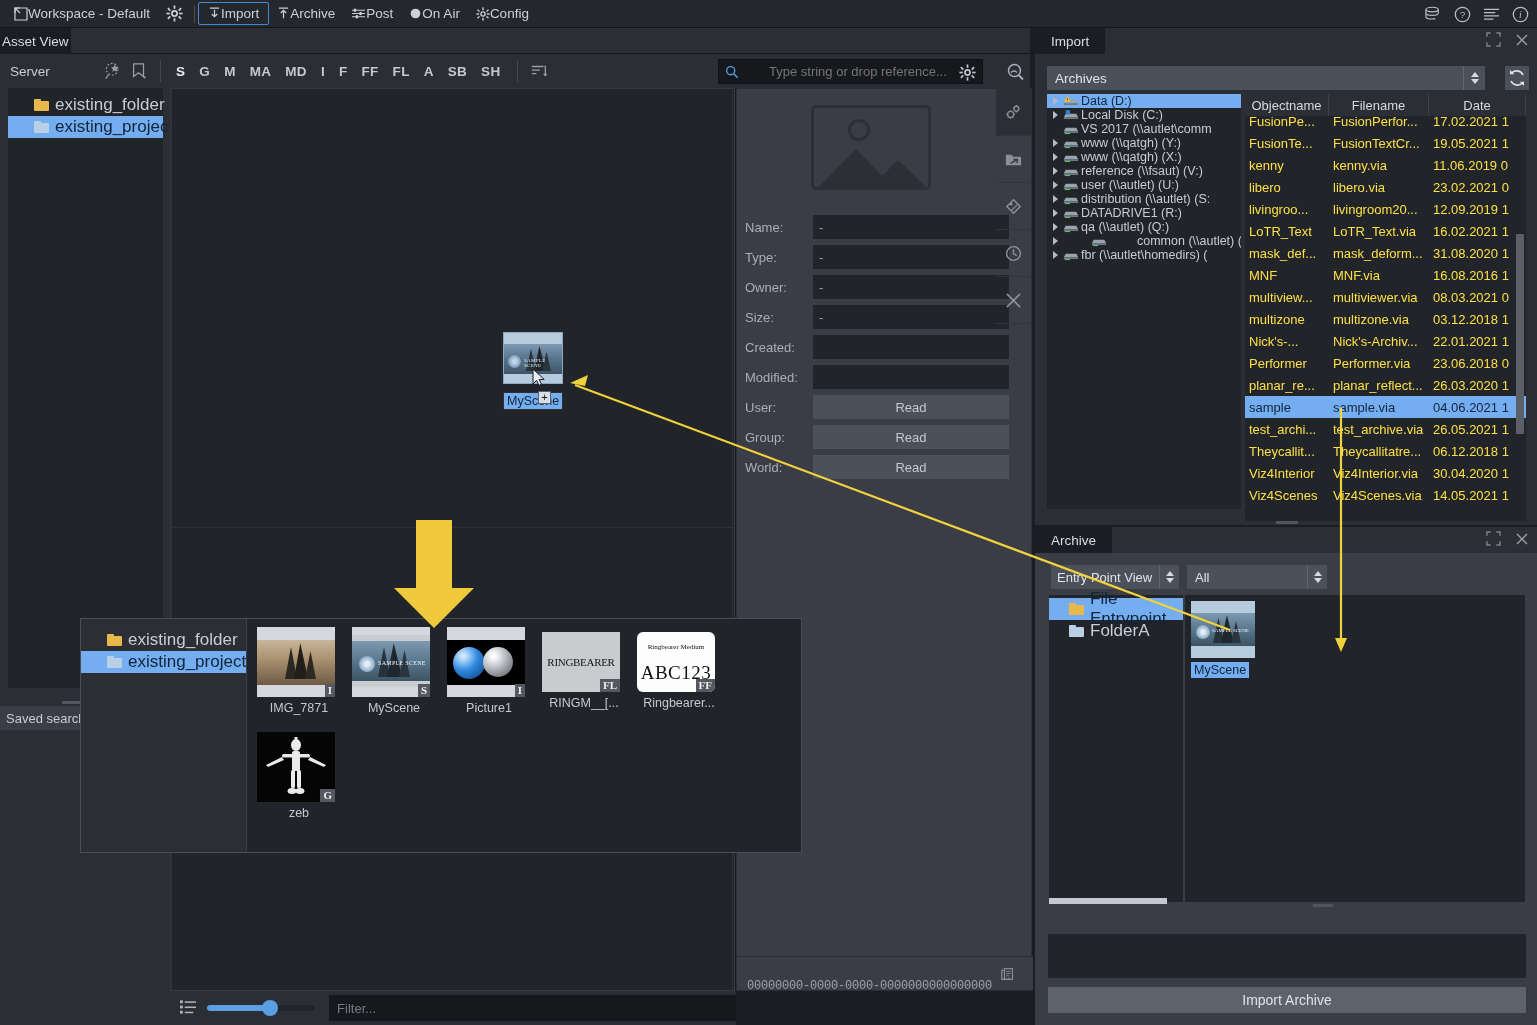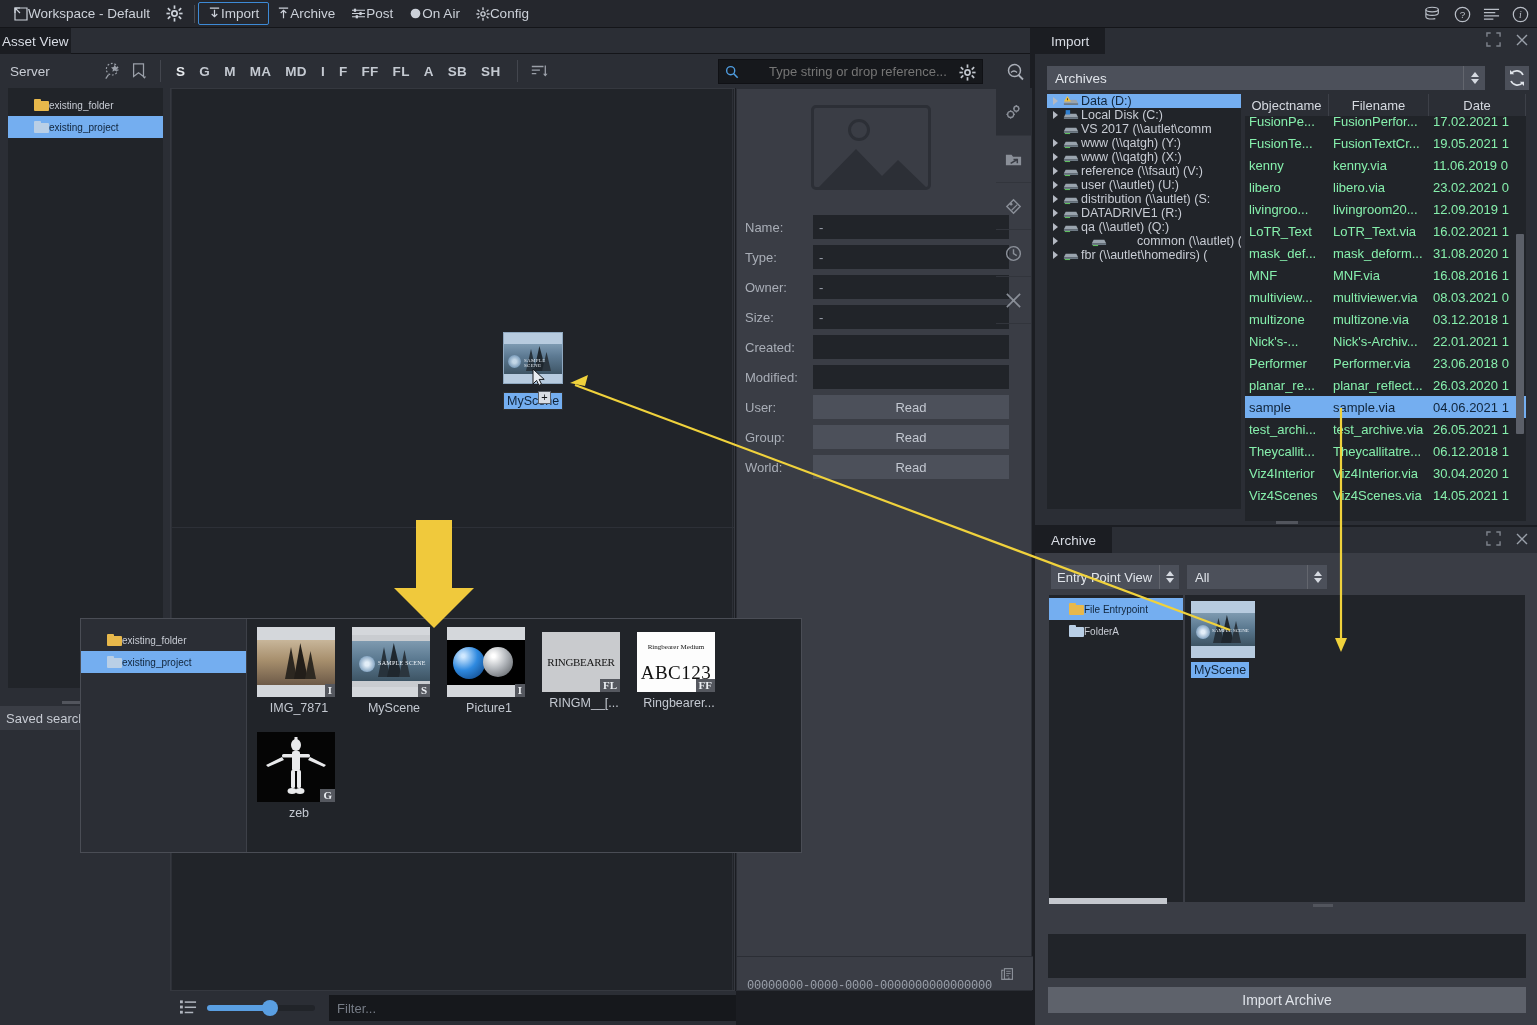--- a/index.html
+++ b/index.html
@@ -59,21 +59,21 @@
 
   
   .leftpanel {
     position:absolute; left:0; top:88px; width:170px; height:937px;
     background:#2b2e35;
   }
   .tree-box {
     position:absolute; left:8px; top:0px; width:155px; height:600px;
     background:#212429;
   }
-  .tree-row { display:flex; align-items:center; height:22px; padding-left:26px; font-size:10px; color:#c8ccd4;}
+  .tree-row { display:flex; align-items:center; gap:6px; height:22px; padding-left:26px; font-size:17px; color:#c8ccd4;}
   .tree-row.sel { background:#74aef0; color:#10243a; }
   .saved-search {
     position:absolute; left:0px; top:618px; width:85px; height:24px;
     background:#3a3d45; color:#c8ccd4; font-size:13px; display:flex; align-items:center; padding-left:6px;
     overflow:hidden; white-space:nowrap;
   }
   .ls-handle { position:absolute; left:62px; top:613px; width:18px; height:3px; background:#52555d; }
 
   
   .folder { width:15px; height:12px; position:relative; flex:none; }
@@ -201,21 +201,21 @@
   .tri { width:12px; flex:none; display:flex; align-items:center; justify-content:center; }
   .tri i { display:block; width:0; height:0; border-left:5px solid #b4b9c2; border-top:4px solid transparent; border-bottom:4px solid transparent; }
   .dico { width:20px; flex:none; display:flex; align-items:center; justify-content:center; }
 
   .filetable {
     position:absolute; left:210px; top:66px; width:281px; height:427px;
     background:#212429; overflow:hidden;
   }
   .fthead { display:flex; height:22px; background:#2b2e35; }
   .fthead div { border-right:1px solid #3d4048; font-size:13px; color:#d5d9e0; display:flex; align-items:center; justify-content:center; }
-  .ftrow { display:flex; height:22px; font-size:13px; color:#86efac; }
+  .ftrow { display:flex; height:22px; font-size:13px; color:#fde047; }
   .ftrow.sel { background:#74aef0; color:#10243a; }
   .ftrow div { overflow:hidden; white-space:nowrap; text-overflow:clip; display:flex; align-items:center; padding-left:4px; }
   .c1 { width:84px; } .c2 { width:100px; } .c3 { width:97px; }
   .vscroll { position:absolute; right:2px; top:140px; width:8px; height:200px; background:#5b5f68; border-radius:1px; }
   .hscroll-ft { position:absolute; left:210px; top:502px; width:258px; height:7px; background:#b9bcc2; }
 
   
   .archivepanel {
     position:absolute; left:1034px; top:527px; width:503px; height:498px;
     background:#3a3d45; border-left:1px solid #1b1d22;
@@ -648,21 +648,21 @@
 
       <div class="thumbcell" style="left:295px; top:13px;">
         <div class="tn" style="height:60px;background:#c9cbce;display:flex;align-items:center;justify-content:center;">
           <span style="font-family:'Liberation Serif',serif;font-size:11px;color:#141414;letter-spacing:-0.3px;">RINGBEARER</span>
           <div class="tag">FL</div>
         </div>
         <div class="cap">RINGM__[...</div>
       </div>
 
       <div class="thumbcell" style="left:390px; top:13px;">
-        <div class="tn" style="height:60px;background:#fdfdfd;display:flex;flex-direction:column;align-items:center;justify-content:center;gap:12px;">
+        <div class="tn" style="height:60px;background:#fdfdfd;display:flex;flex-direction:column;align-items:center;justify-content:center;gap:12px;border-radius:6px;">
           <span style="font-family:'Liberation Serif',serif;font-size:7px;color:#111;">Ringbearer Medium</span>
           <span style="font-family:'Liberation Serif',serif;font-size:19px;color:#111;letter-spacing:0.5px;line-height:1;">ABC123</span>
           <div class="tag">FF</div>
         </div>
         <div class="cap">Ringbearer...</div>
       </div>
 
       <div class="thumbcell" style="left:10px; top:113px;">
         <div class="tn" style="background:#050505;">
           <svg width="78" height="70" viewBox="0 0 78 70">

